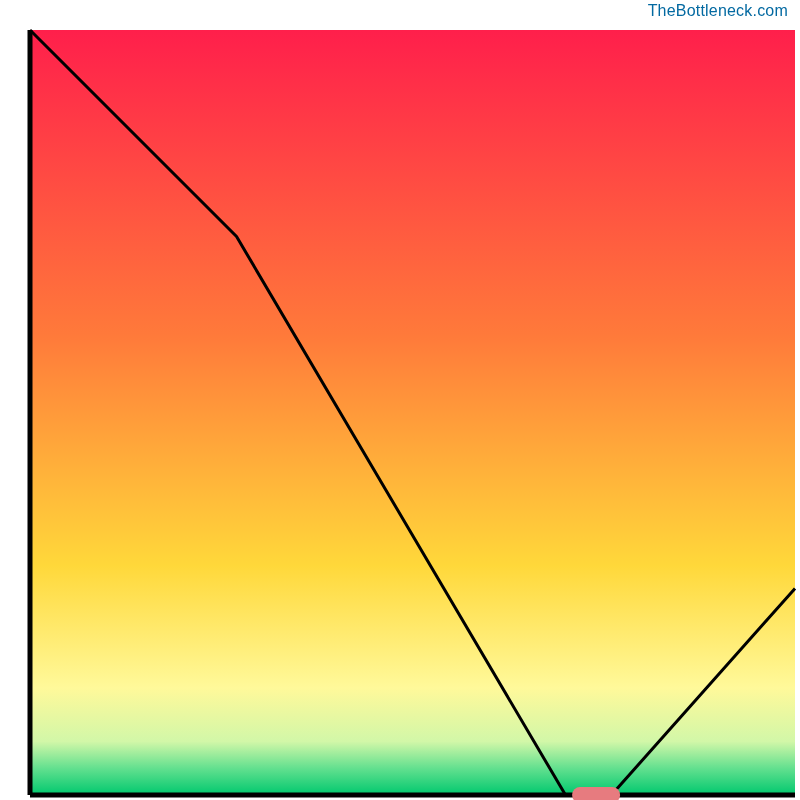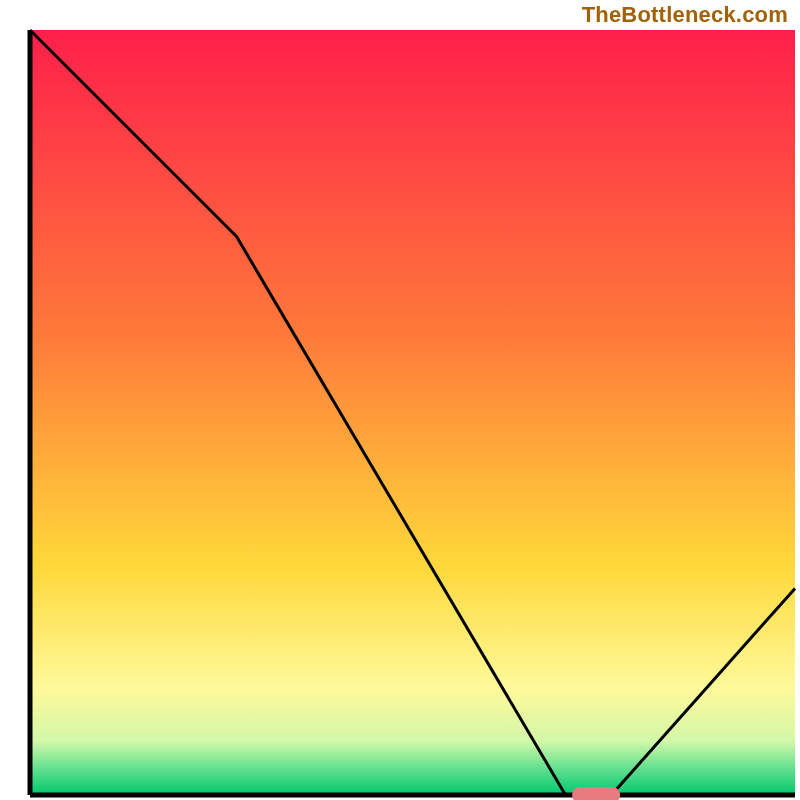--- a/index.html
+++ b/index.html
@@ -12,23 +12,23 @@
   }
   .container {
     position: relative;
     width: 800px;
     height: 800px;
   }
   .attribution {
     position: absolute;
     top: 2px;
     right: 12px;
-    font-size: 22px;
-    font-weight: 700;
-    color: #a16207;
+    font-size: 16px;
+    font-weight: 400;
+    color: #0369a1;
     letter-spacing: 0.2px;
   }
   svg.plot {
     position: absolute;
     left: 0;
     top: 0;
   }
 </style>
 </head>
 <body>

